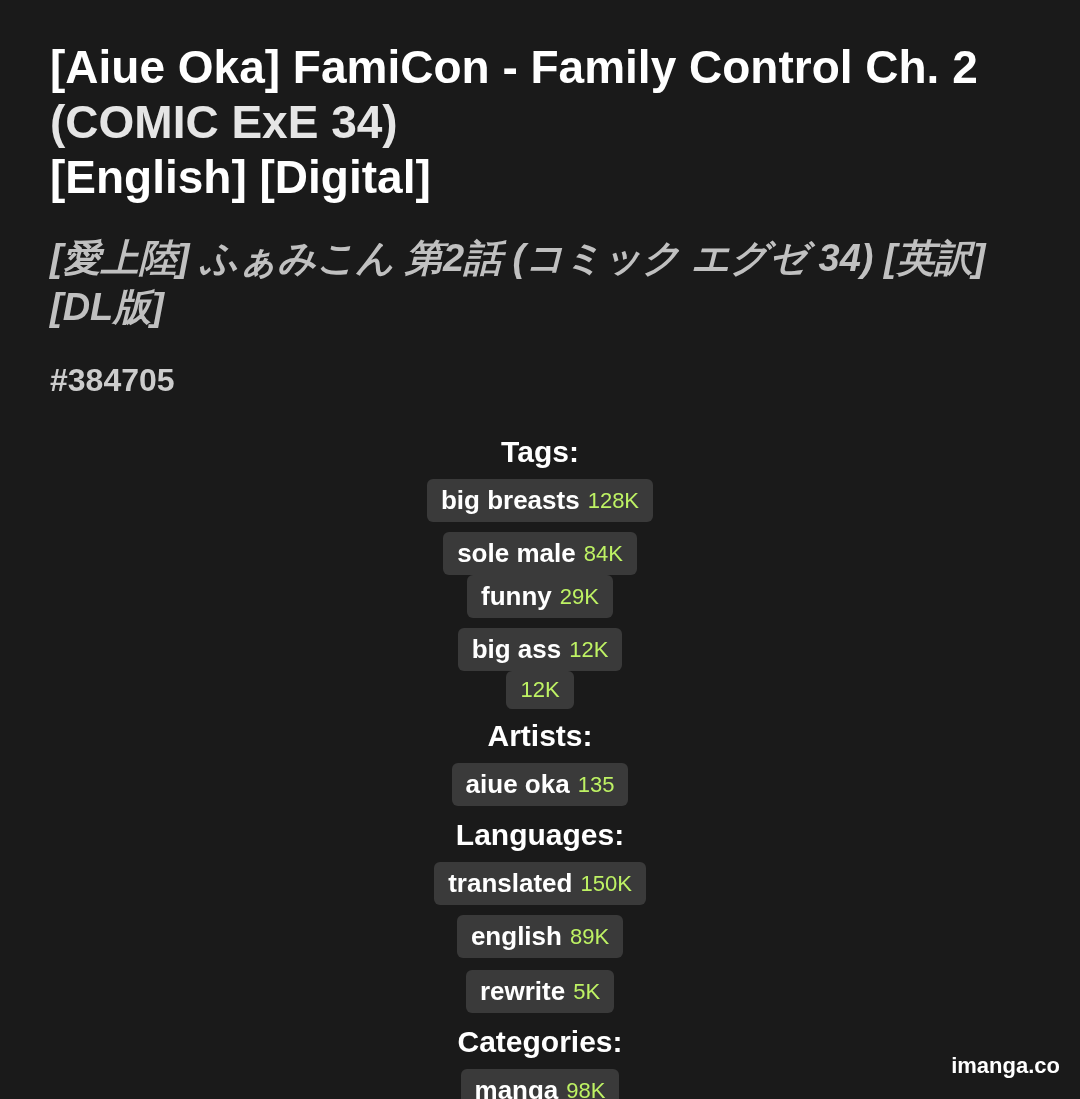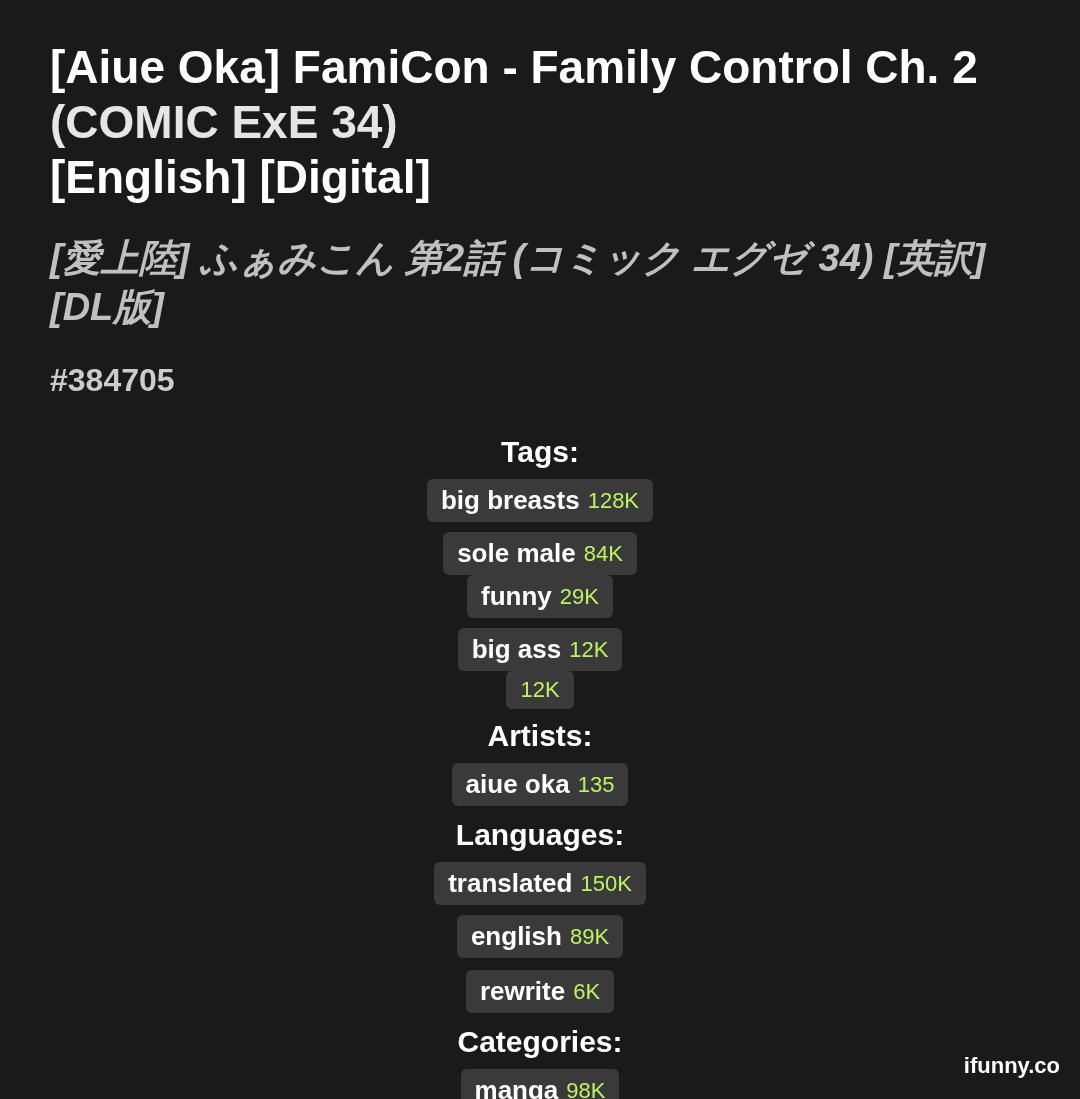--- a/index.html
+++ b/index.html
@@ -177,21 +177,21 @@
       <span class="tag-count">150K</span>
     </span>
     <span class="tag-pill">
       <span>english</span>
       <span class="tag-count">89K</span>
     </span>
   </div>
   <div class="meta-row">
     <span class="tag-pill">
       <span>rewrite</span>
-      <span class="tag-count">6K</span>
+      <span class="tag-count">5K</span>
     </span>
   </div>
 </div>
 
 <div class="metadata-section">
   <div class="meta-row">
     <span class="meta-label">Categories:</span>
     <span class="tag-pill">
       <span>manga</span>
       <span class="tag-count">98K</span>
@@ -200,14 +200,14 @@
 </div>
 
 <div class="metadata-section">
   <div class="meta-row">
     <span class="meta-label">Pages:</span>
     <span class="pages-pill">48</span>
   </div>
 </div>
 
 <div class="ifunny-watermark">
-  <span>i</span><span>funny.co</span>
+  <span>i</span><span>manga.co</span>
 </div>
 
 </body></html>

